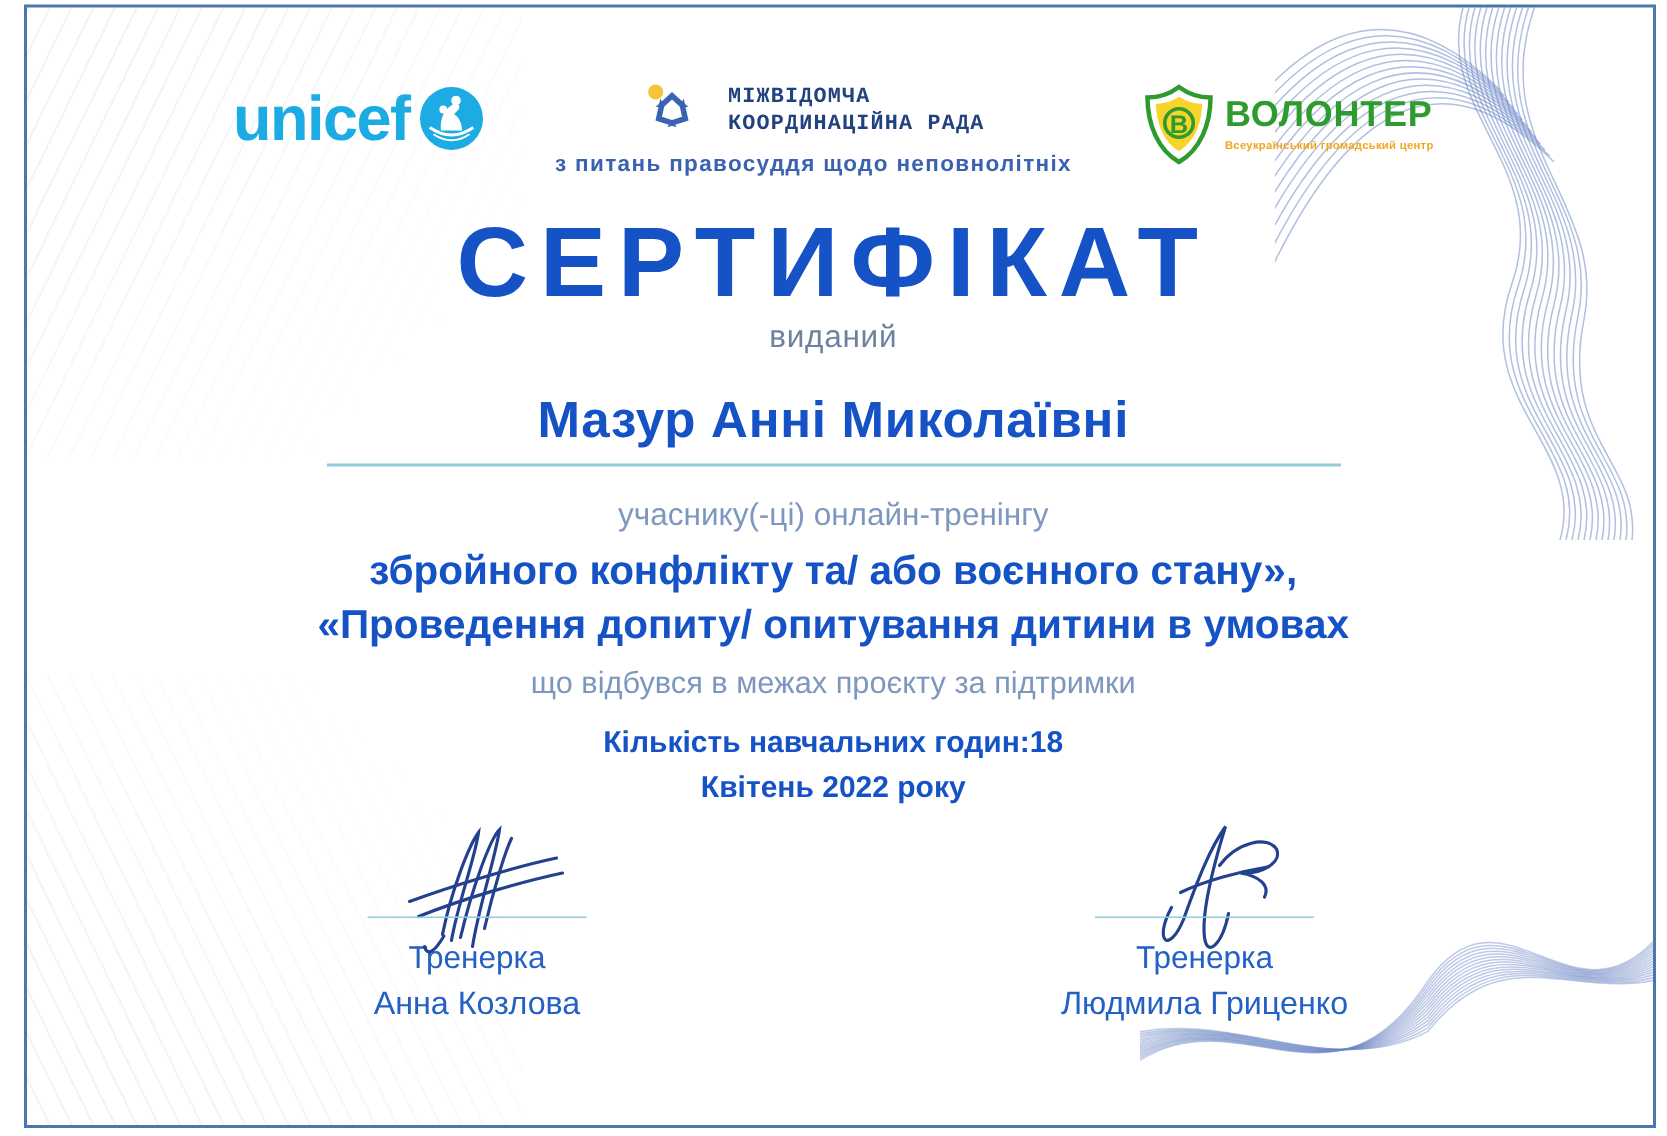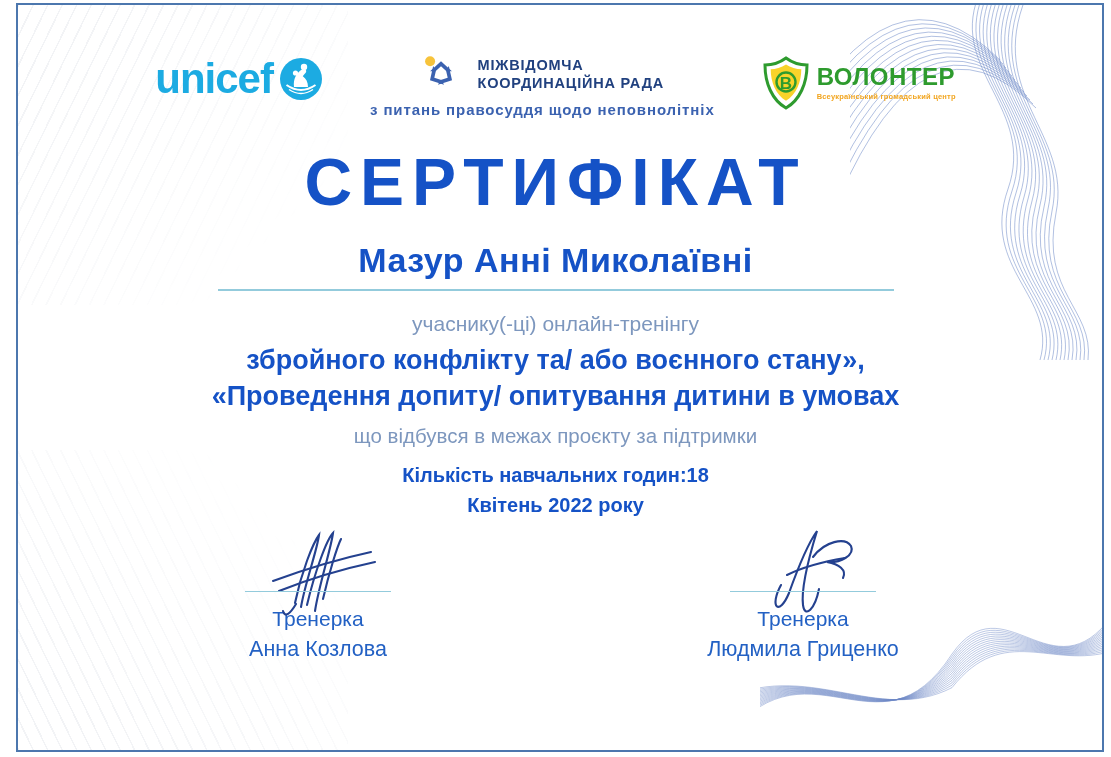--- a/index.html
+++ b/index.html
@@ -27,30 +27,30 @@
   .wave-tr{position:absolute;top:5px;right:9px;z-index:1;}
   .wave-br{position:absolute;bottom:7px;right:9px;z-index:1;}
 
   .content{position:absolute;inset:0;text-align:center;z-index:2;}
 
   
   .logos{margin-top:50px;display:flex;justify-content:center;align-items:flex-start;gap:46px;height:66px;}
   .logo-unicef{display:flex;align-items:center;gap:5px;margin-top:6px;}
   .unicef-word{font-size:42px;font-weight:700;letter-spacing:-1px;color:var(--unicef-cyan);line-height:1;}
   .logo-council{display:flex;flex-direction:column;align-items:center;margin-top:4px;}
-  .council-top{display:flex;align-items:center;gap:17px;}
+  .council-top{display:flex;align-items:center;gap:17px;font-family:Liberation Mono, monospace;}
   .council-name{text-align:left;color:var(--council-navy);font-weight:700;font-size:14.5px;letter-spacing:0.8px;line-height:1.25;}
   .council-sub{margin-top:7px;font-size:15px;font-weight:700;letter-spacing:0.9px;color:var(--council-blue);}
   .logo-volunteer{display:flex;align-items:center;gap:6px;margin-top:6px;}
   .vol-text{text-align:left;}
   .vol-name{font-size:24px;font-weight:700;letter-spacing:0.5px;color:var(--volunteer-green);line-height:1;}
   .vol-sub{font-size:7.5px;font-weight:700;color:var(--volunteer-orange);margin-top:3px;letter-spacing:0.2px;}
 
   
-  .title{margin-top:32px;font-size:66px;font-weight:700;letter-spacing:8px;color:var(--accent-blue);line-height:1.05;}
+  .title{margin-top:24px;font-size:66px;font-weight:700;letter-spacing:8px;color:var(--accent-blue);line-height:1.05;}
   .issued{margin-top:4px;font-size:21px;color:var(--gray-blue);letter-spacing:0.5px;}
   .recipient{margin-top:24px;font-size:34px;font-weight:700;letter-spacing:0.5px;color:var(--accent-blue);}
   .rule{width:676px;margin:9px auto 0;border-top:2px solid var(--teal-line);height:0;}
   .participant{margin-top:21px;font-size:21px;color:var(--muted-blue);}
   .course{margin-top:6px;font-size:27px;font-weight:700;color:var(--accent-blue);line-height:1.34;}
   .project{margin-top:6px;font-size:20.5px;color:var(--muted-blue);line-height:1.46;}
   .hours{margin-top:13px;font-size:20px;font-weight:700;color:var(--accent-blue);}
   .date{margin-top:7px;font-size:20px;font-weight:700;color:var(--accent-blue);}
 
   
@@ -165,20 +165,21 @@
           <text x="25" y="32.5" text-anchor="middle" font-size="17" font-weight="bold" style="fill:var(--volunteer-green)">В</text>
         </svg>
         <div class="vol-text">
           <div class="vol-name">ВОЛОНТЕР</div>
           <div class="vol-sub">Всеукраїнський громадський центр</div>
         </div>
       </div>
     </div>
 
     <div class="title">СЕРТИФІКАТ</div>
+    <div class="issued">виданий</div>
 
     <div class="recipient">Мазур Анні Миколаївні</div>
     <div class="rule"></div>
 
     <div class="participant">учаснику(-ці) онлайн-тренінгу</div>
 
     <div class="course">
       <div>збройного конфлікту та/ або воєнного стану»,</div>
       <div>«Проведення допиту/ опитування дитини в умовах</div>
     </div>

